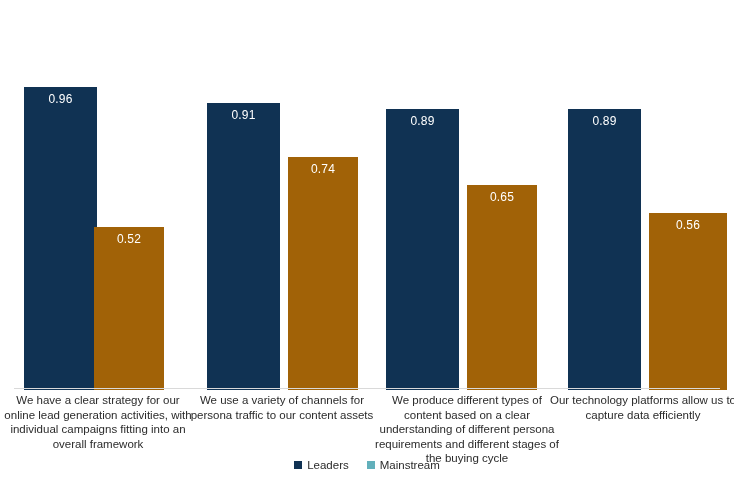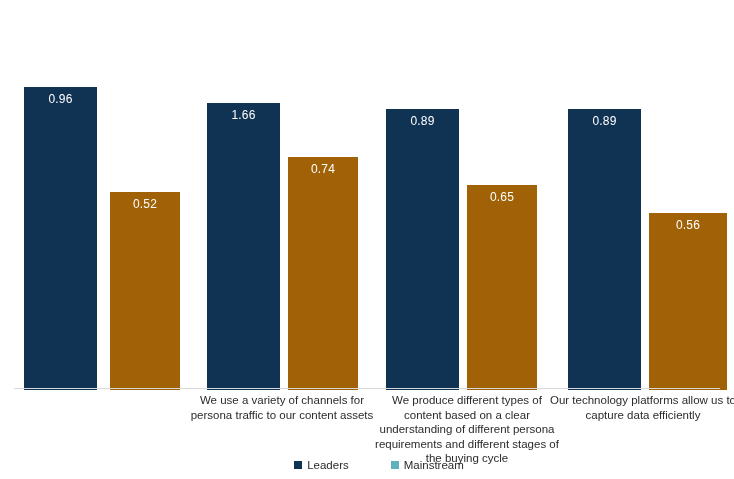--- a/index.html
+++ b/index.html
@@ -90,21 +90,20 @@
     height: 18px;
     display: flex;
     justify-content: center;
     align-items: center;
     gap: 18px;
   }
   .legend-item {
     display: flex;
     align-items: center;
     gap: 5px;
-    margin-left: 24px;
   }
   .legend-swatch {
     width: 8px;
     height: 8px;
     display: inline-block;
   }
   .legend-swatch.leaders { background: #103253; }
   .legend-swatch.mainstream { background: #62b0bb; }
   .legend-label {
     font-size: 11.5px;
@@ -116,26 +115,26 @@
 </head>
 <body>
 
 <div id="chart-root">
 
   <div class="plot-area">
 
     <div class="bar leaders" style="left:24px; width:73px; height:303px;">
       <span class="bar-value">0.96</span>
     </div>
-    <div class="bar mainstream" style="left:110px; width:70px; height:198px;">
+    <div class="bar mainstream" style="left:94px; width:70px; height:163px;">
       <span class="bar-value">0.52</span>
     </div>
 
     <div class="bar leaders" style="left:207px; width:73px; height:287px;">
-      <span class="bar-value">1.66</span>
+      <span class="bar-value">0.91</span>
     </div>
     <div class="bar mainstream" style="left:288px; width:70px; height:233px;">
       <span class="bar-value">0.74</span>
     </div>
 
     <div class="bar leaders" style="left:386px; width:73px; height:281px;">
       <span class="bar-value">0.89</span>
     </div>
     <div class="bar mainstream" style="left:467px; width:70px; height:205px;">
       <span class="bar-value">0.65</span>
@@ -145,20 +144,21 @@
       <span class="bar-value">0.89</span>
     </div>
     <div class="bar mainstream" style="left:649px; width:78px; height:177px;">
       <span class="bar-value">0.56</span>
     </div>
 
     <div class="axis-line"></div>
   </div>
 
   <div class="cat-labels">
+    <div class="cat-label" style="left:4px; width:188px;">We have a clear strategy for our online lead generation activities, with individual campaigns fitting into an overall framework</div>
     <div class="cat-label" style="left:188px; width:188px;">We use a variety of channels for persona traffic to our content assets</div>
     <div class="cat-label" style="left:374px; width:186px;">We produce different types of content based on a clear understanding of different persona requirements and different stages of the buying cycle</div>
     <div class="cat-label" style="left:550px; width:186px;">Our technology platforms allow us to capture data efficiently</div>
   </div>
 
   <div class="legend">
     <div class="legend-item">
       <span class="legend-swatch leaders"></span>
       <span class="legend-label">Leaders</span>
     </div>

